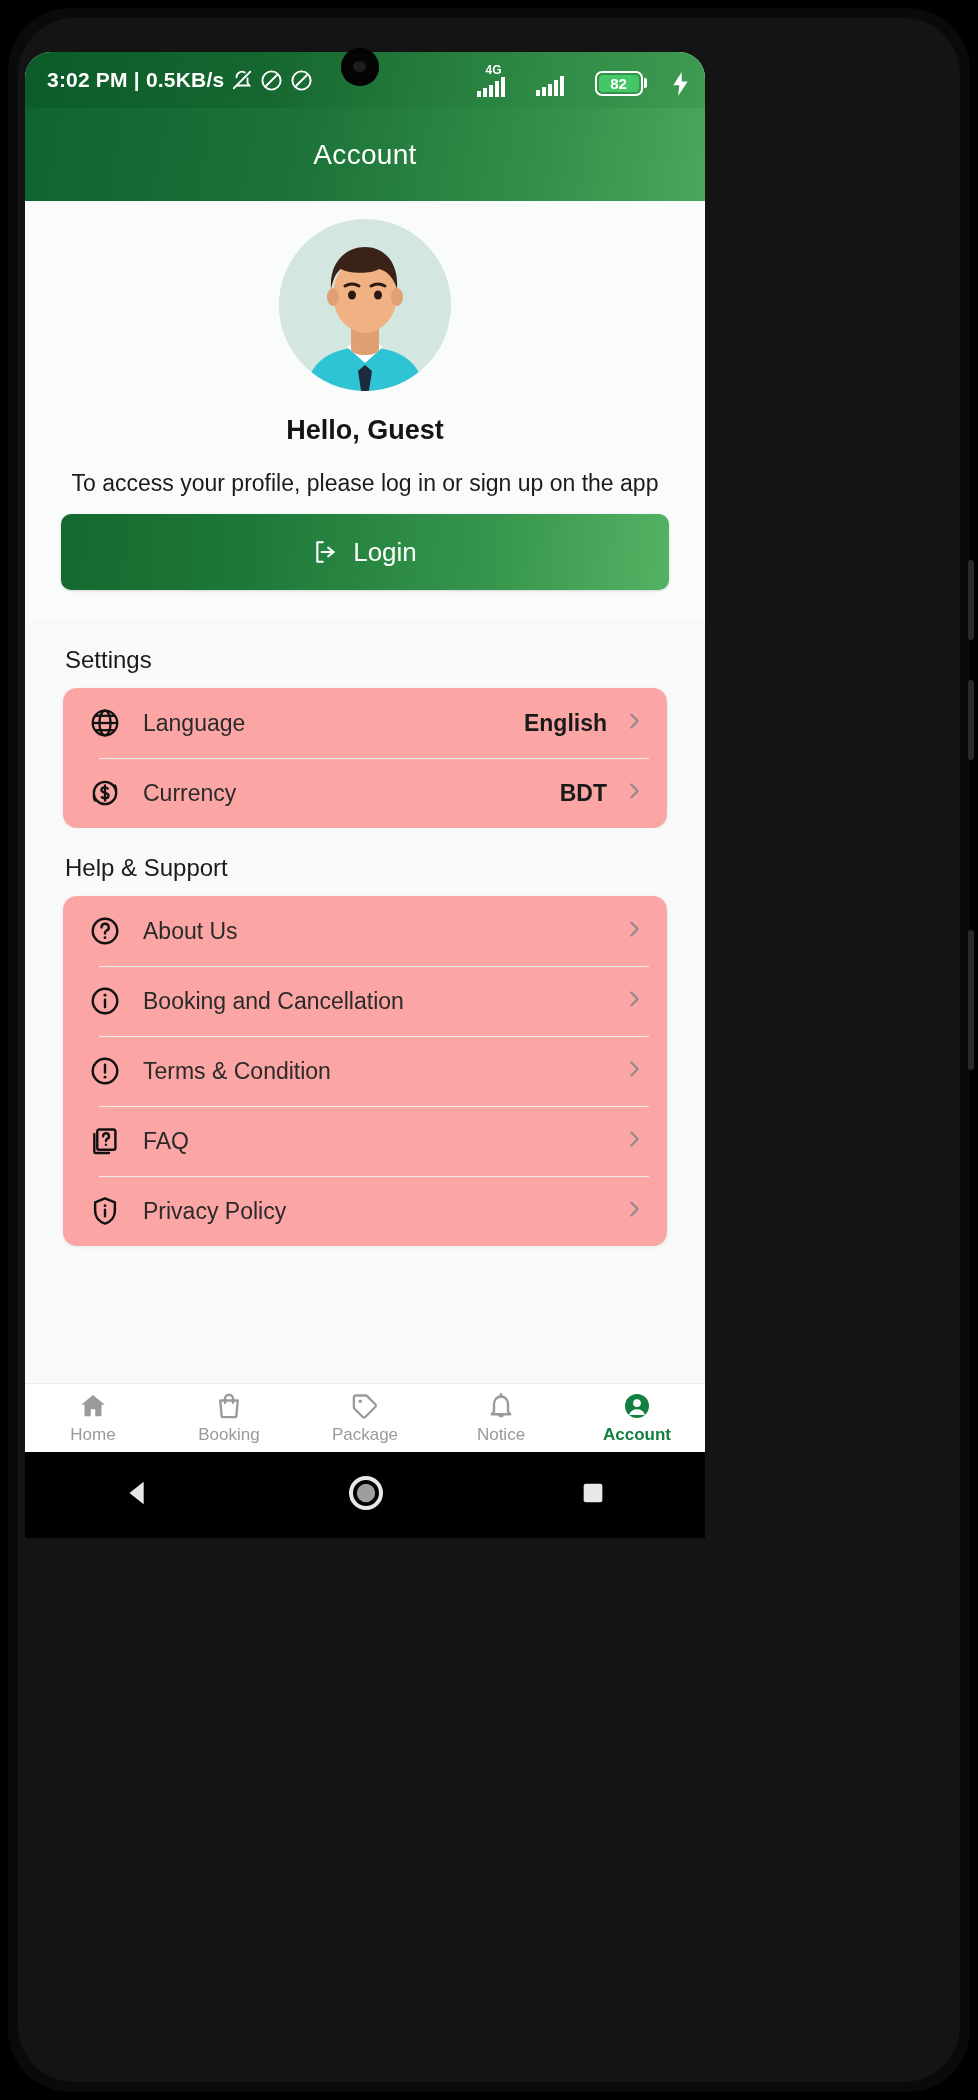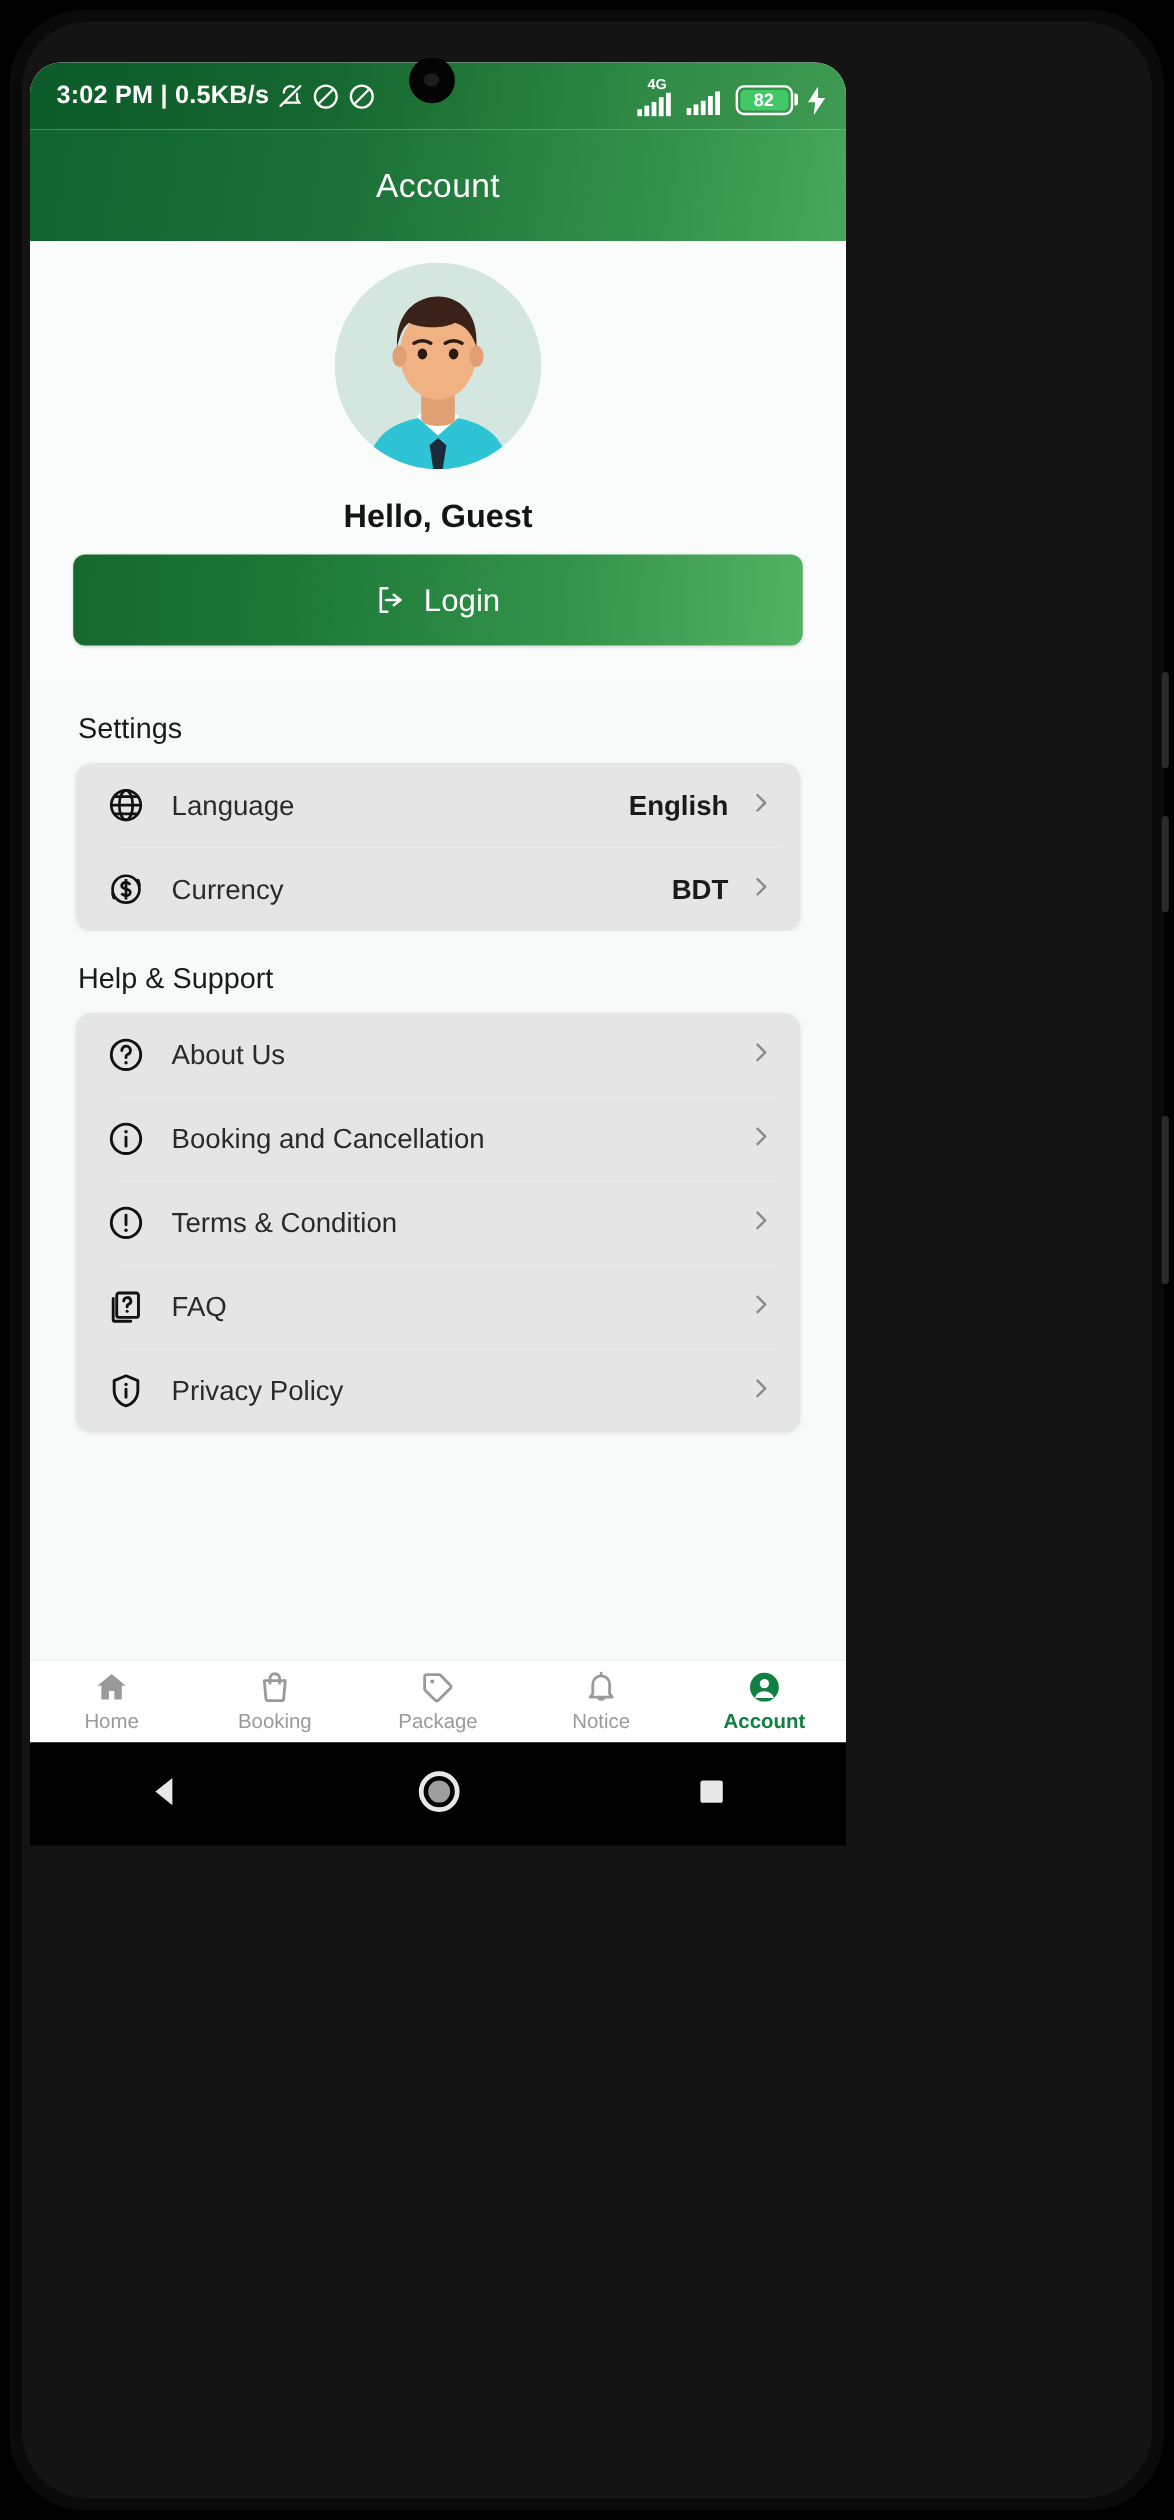--- a/index.html
+++ b/index.html
@@ -32,21 +32,21 @@
 
   
   #status-bar{
     position:absolute; left:0; top:0; width:680px; height:56px;
     background:linear-gradient(100deg,#0c5c2a 0%,#15662f 35%,#2e8a45 75%,#3f9b51 100%);
     display:flex; align-items:center; justify-content:space-between;
     padding:0 16px 0 22px; color:#fff;
   }
   #status-left{ display:flex; align-items:center; gap:7px; }
   #status-clock{ font-size:21px; font-weight:bold; letter-spacing:.2px; white-space:nowrap; }
-  #status-right{ display:flex; align-items:flex-end; gap:7px; }
+  #status-right{ display:flex; align-items:flex-end; gap:25px; }
   .sb-ico{ display:block; }
 
   
   #battery-wrap{ display:flex; align-items:center; }
   #battery-body{
     width:48px; height:25px; border:2.5px solid #fff; border-radius:7px;
     display:flex; align-items:center; justify-content:flex-start; padding:2px;
   }
   #battery-fill{
     background:#44c767; border-radius:4px; width:100%; height:100%;
@@ -105,21 +105,21 @@
   #login-label{ color:#fff; font-size:26px; font-weight:400; }
 
   
   .section-title{
     font-size:24px; color:#1a1a1a; font-weight:400;
     padding:26px 0 14px 40px; background:#f7faf8;
   }
 
   
   .card{
-    margin:0 38px; background:#e5e5e5; border-radius:14px;
+    margin:0 38px; background:#fca5a5; border-radius:14px;
     box-shadow:0 1px 4px rgba(0,0,0,.07);
   }
   .row{
     display:flex; align-items:center; height:70px; padding:0 22px 0 26px;
     cursor:pointer; position:relative;
   }
   .row + .row::before{
     content:""; position:absolute; left:36px; right:18px; top:0;
     height:1px; background:#ececec;
   }
@@ -236,20 +236,21 @@
             <path d="M52 70c-2-28 16-42 34-42s34 14 32 42c-4-12-10-18-18-20-10 6-32 4-38 0-6 4-8 12-10 20z" fill="#3a2218"></path>
 
             <ellipse cx="73" cy="76" rx="4" ry="4.5" fill="#2b1a12"></ellipse>
             <ellipse cx="99" cy="76" rx="4" ry="4.5" fill="#2b1a12"></ellipse>
             <path d="M66 67q7-4 14 0" stroke="#2b1a12" stroke-width="3" fill="none" stroke-linecap="round"></path>
             <path d="M92 67q7-4 14 0" stroke="#2b1a12" stroke-width="3" fill="none" stroke-linecap="round"></path>
           </svg>
         </div>
 
         <div id="hello">Hello, Guest</div>
+        <div id="subtitle">To access your profile, please log in or sign up on the app</div>
 
         <button id="login-button">
           <svg width="26" height="26" viewBox="0 0 24 24" fill="none" stroke="#fff" stroke-width="2" stroke-linecap="round" stroke-linejoin="round">
             <path d="M9 3H4v18h5"></path>
               <polyline points="14 8 19 12 14 16"></polyline>
               <line x1="8" y1="12" x2="19" y2="12"></line>
           </svg>
           <span id="login-label">Login</span>
         </button>
       </div>

